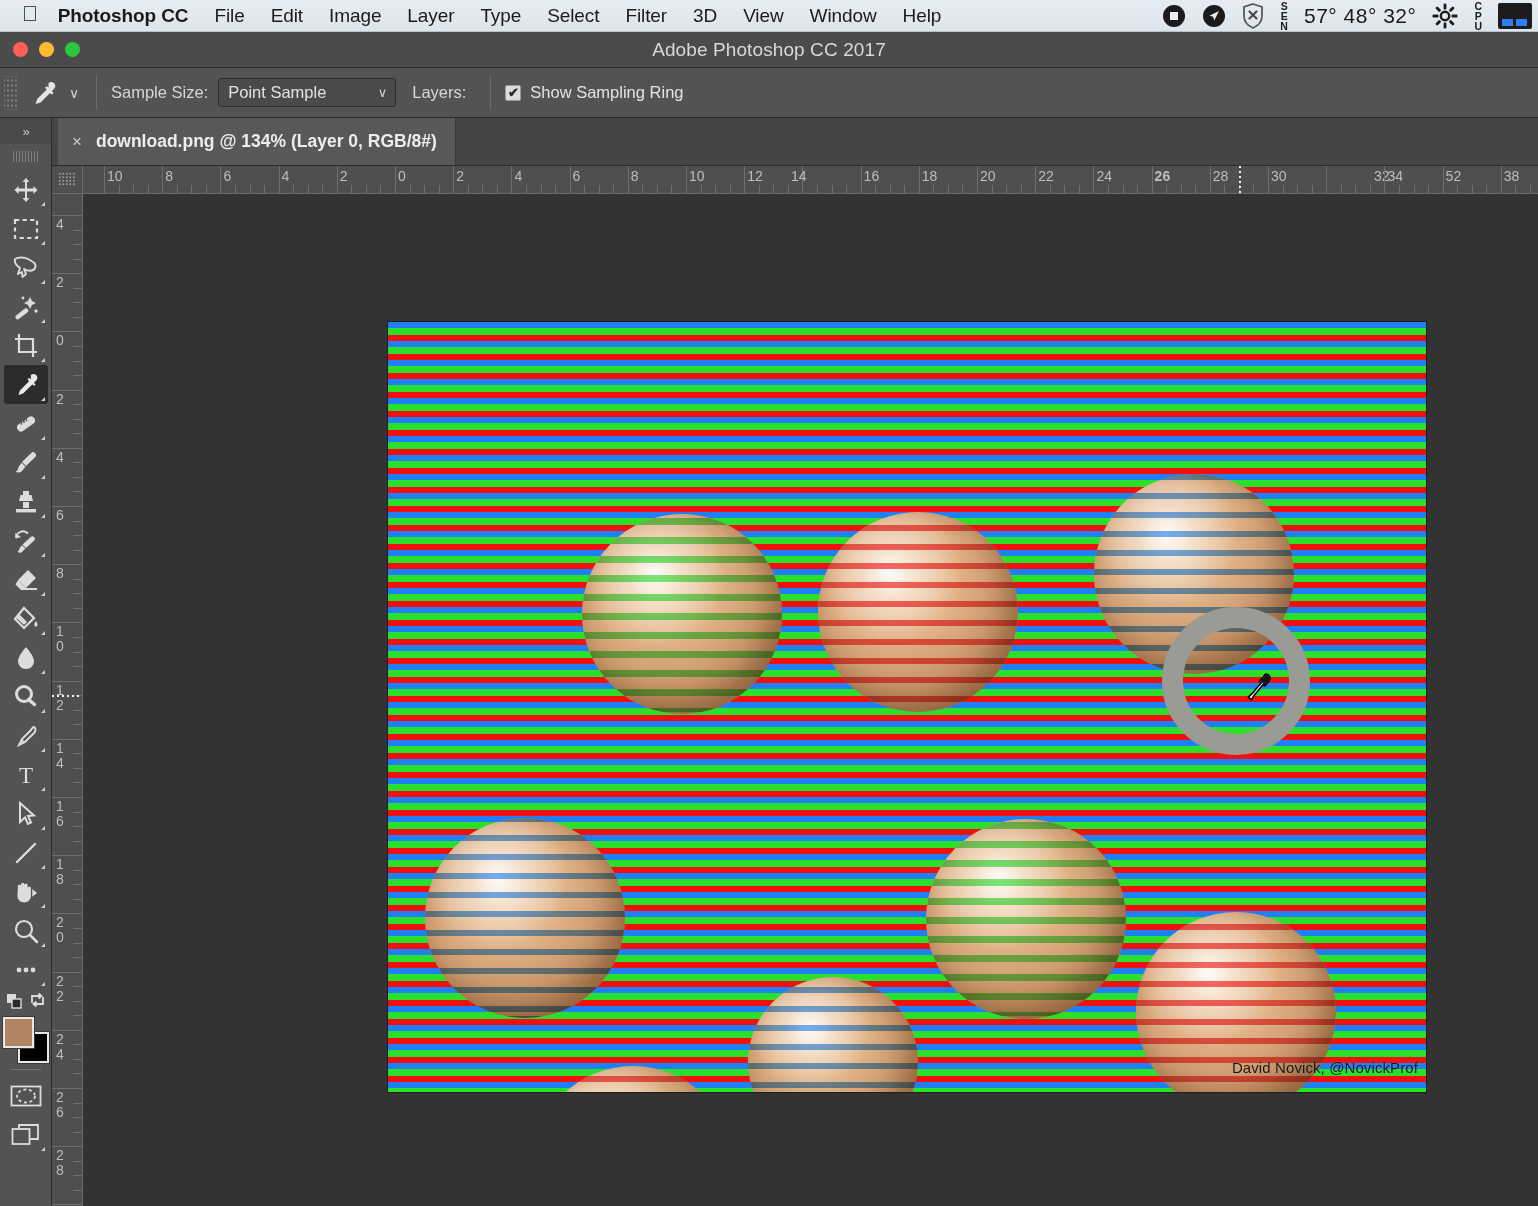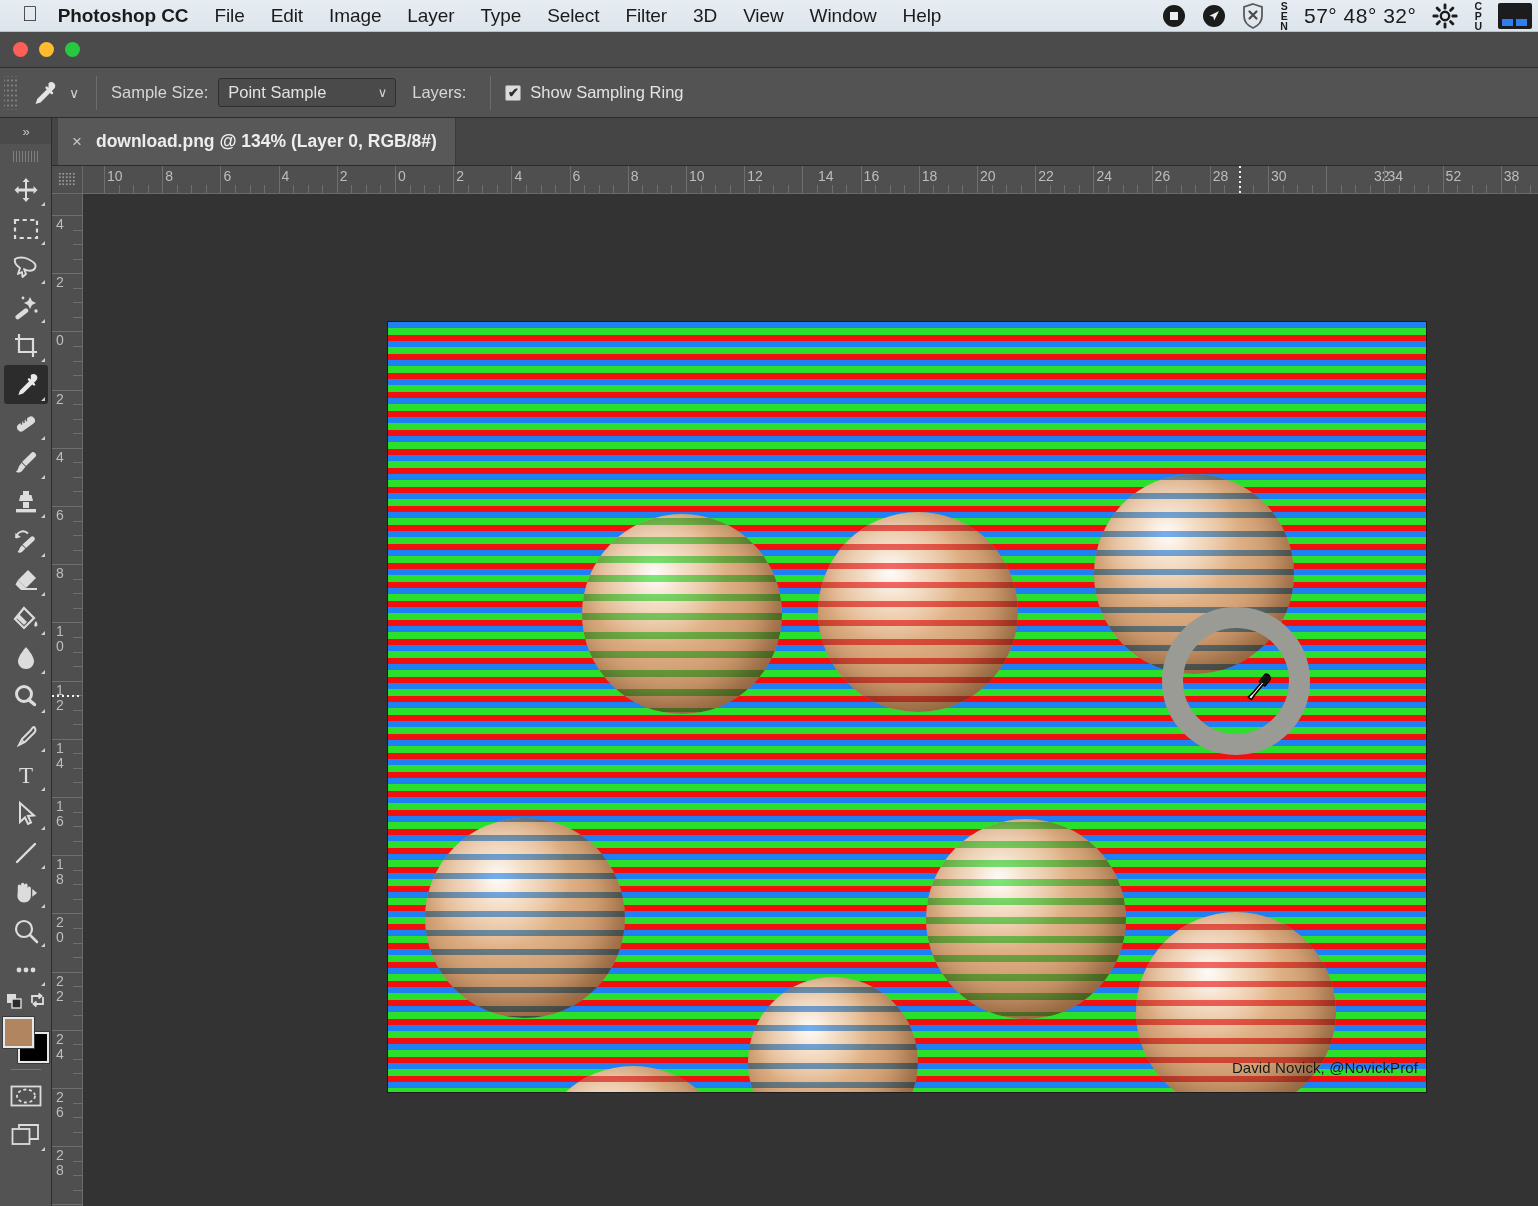--- a/index.html
+++ b/index.html
@@ -379,20 +379,21 @@
     </span>
   </div>
 </div>
 
 <div id="titlebar">
   <div id="traffic">
     <span class="light red"></span>
     <span class="light yellow"></span>
     <span class="light green"></span>
   </div>
+  <div id="app-title">Adobe Photoshop CC 2017</div>
 </div>
 
 <div id="optionsbar">
   <div id="opt-grip"></div>
   <div id="opt-tool-icon">
     <svg width="28" height="28" viewBox="0 0 28 28">
       <path d="M19.5 4.2 c1.6-1.6 4.1-1.6 5.6 0 c1.6 1.6 1.6 4.1 0 5.6 l-2.3 2.3 l1.0 1.0 c0.5 0.5 0.5 1.3 0 1.8 c-0.5 0.5-1.3 0.5-1.8 0 l-1.0-1.0 l-9.5 9.5 l-4.9 1.6 l1.6-4.9 l9.5-9.5 l-1.0-1.0 c-0.5-0.5-0.5-1.3 0-1.8 c0.5-0.5 1.3-0.5 1.8 0 l1.0 1.0 z" fill="#e4e4e4"></path>
     </svg>
   </div>
   <span class="opt-caret">∨</span>
@@ -668,21 +669,21 @@
     <div class="h-label" style="left: 603px;">10</div>
     <div class="h-tick-minor" style="left: 617.55px;"></div>
     <div class="h-tick-minor" style="left: 632.1px;"></div>
     <div class="h-tick-minor" style="left: 646.65px;"></div>
     <div class="h-tick-major" style="left: 661.2px;"></div>
     <div class="h-label" style="left: 661.2px;">12</div>
     <div class="h-tick-minor" style="left: 675.75px;"></div>
     <div class="h-tick-minor" style="left: 690.3px;"></div>
     <div class="h-tick-minor" style="left: 704.85px;"></div>
     <div class="h-tick-major" style="left: 719.4px;"></div>
-    <div class="h-label" style="left: 716px; padding-left: 19px;">14</div>
+    <div class="h-label" style="left: 689px; padding-left: 19px;">14</div>
     <div class="h-tick-minor" style="left: 733.95px;"></div>
     <div class="h-tick-minor" style="left: 748.5px;"></div>
     <div class="h-tick-minor" style="left: 763.05px;"></div>
     <div class="h-tick-major" style="left: 777.6px;"></div>
     <div class="h-label" style="left: 777.6px;">16</div>
     <div class="h-tick-minor" style="left: 792.15px;"></div>
     <div class="h-tick-minor" style="left: 806.7px;"></div>
     <div class="h-tick-minor" style="left: 821.25px;"></div>
     <div class="h-tick-major" style="left: 835.8px;"></div>
     <div class="h-label" style="left: 835.8px;">18</div>
@@ -698,21 +699,21 @@
     <div class="h-label" style="left: 952.2px;">22</div>
     <div class="h-tick-minor" style="left: 966.75px;"></div>
     <div class="h-tick-minor" style="left: 981.3px;"></div>
     <div class="h-tick-minor" style="left: 995.85px;"></div>
     <div class="h-tick-major" style="left: 1010.4px;"></div>
     <div class="h-label" style="left: 1010.4px;">24</div>
     <div class="h-tick-minor" style="left: 1024.95px;"></div>
     <div class="h-tick-minor" style="left: 1039.5px;"></div>
     <div class="h-tick-minor" style="left: 1054.05px;"></div>
     <div class="h-tick-major" style="left: 1068.6px;"></div>
-    <div class="h-label" style="left: 1068.6px;">26</div>
+    <div class="h-label" style="left: 1068.6px; font-weight: bold;">26</div>
     <div class="h-tick-minor" style="left: 1083.15px;"></div>
     <div class="h-tick-minor" style="left: 1097.7px;"></div>
     <div class="h-tick-minor" style="left: 1112.25px;"></div>
     <div class="h-tick-major" style="left: 1126.8px;"></div>
     <div class="h-label" style="left: 1126.8px;">28</div>
     <div class="h-tick-minor" style="left: 1141.35px;"></div>
     <div class="h-tick-minor" style="left: 1155.9px;"></div>
     <div class="h-tick-minor" style="left: 1170.45px;"></div>
     <div class="h-tick-major" style="left: 1185px;"></div>
     <div class="h-label" style="left: 1185px;">30</div>

